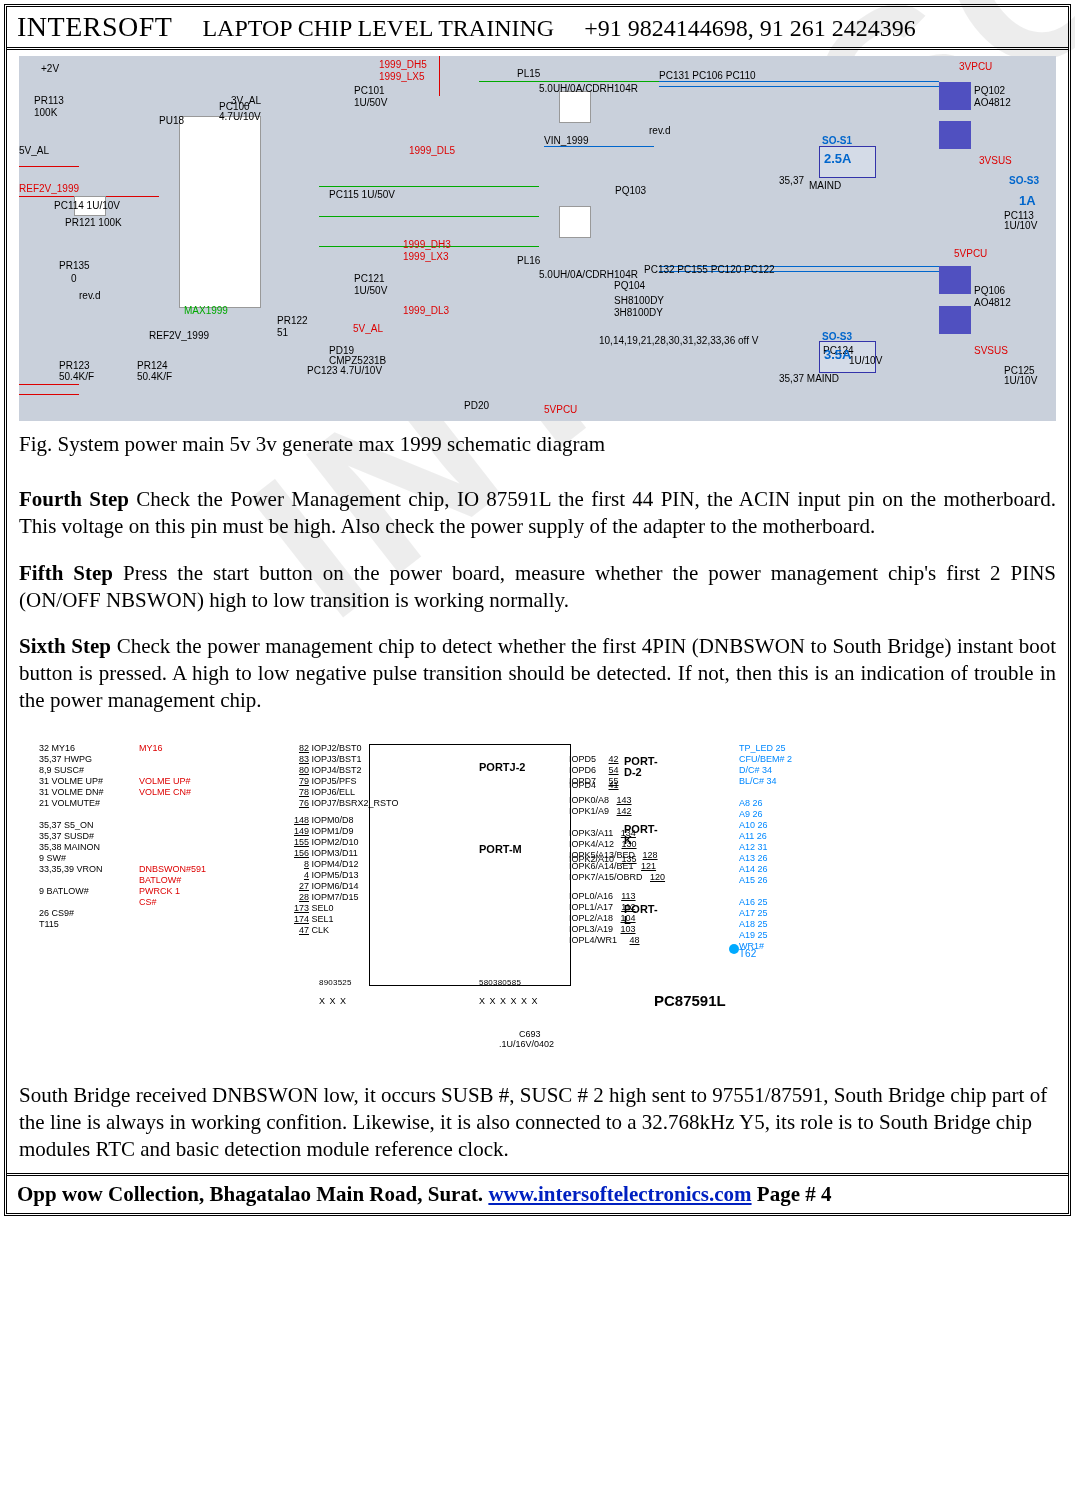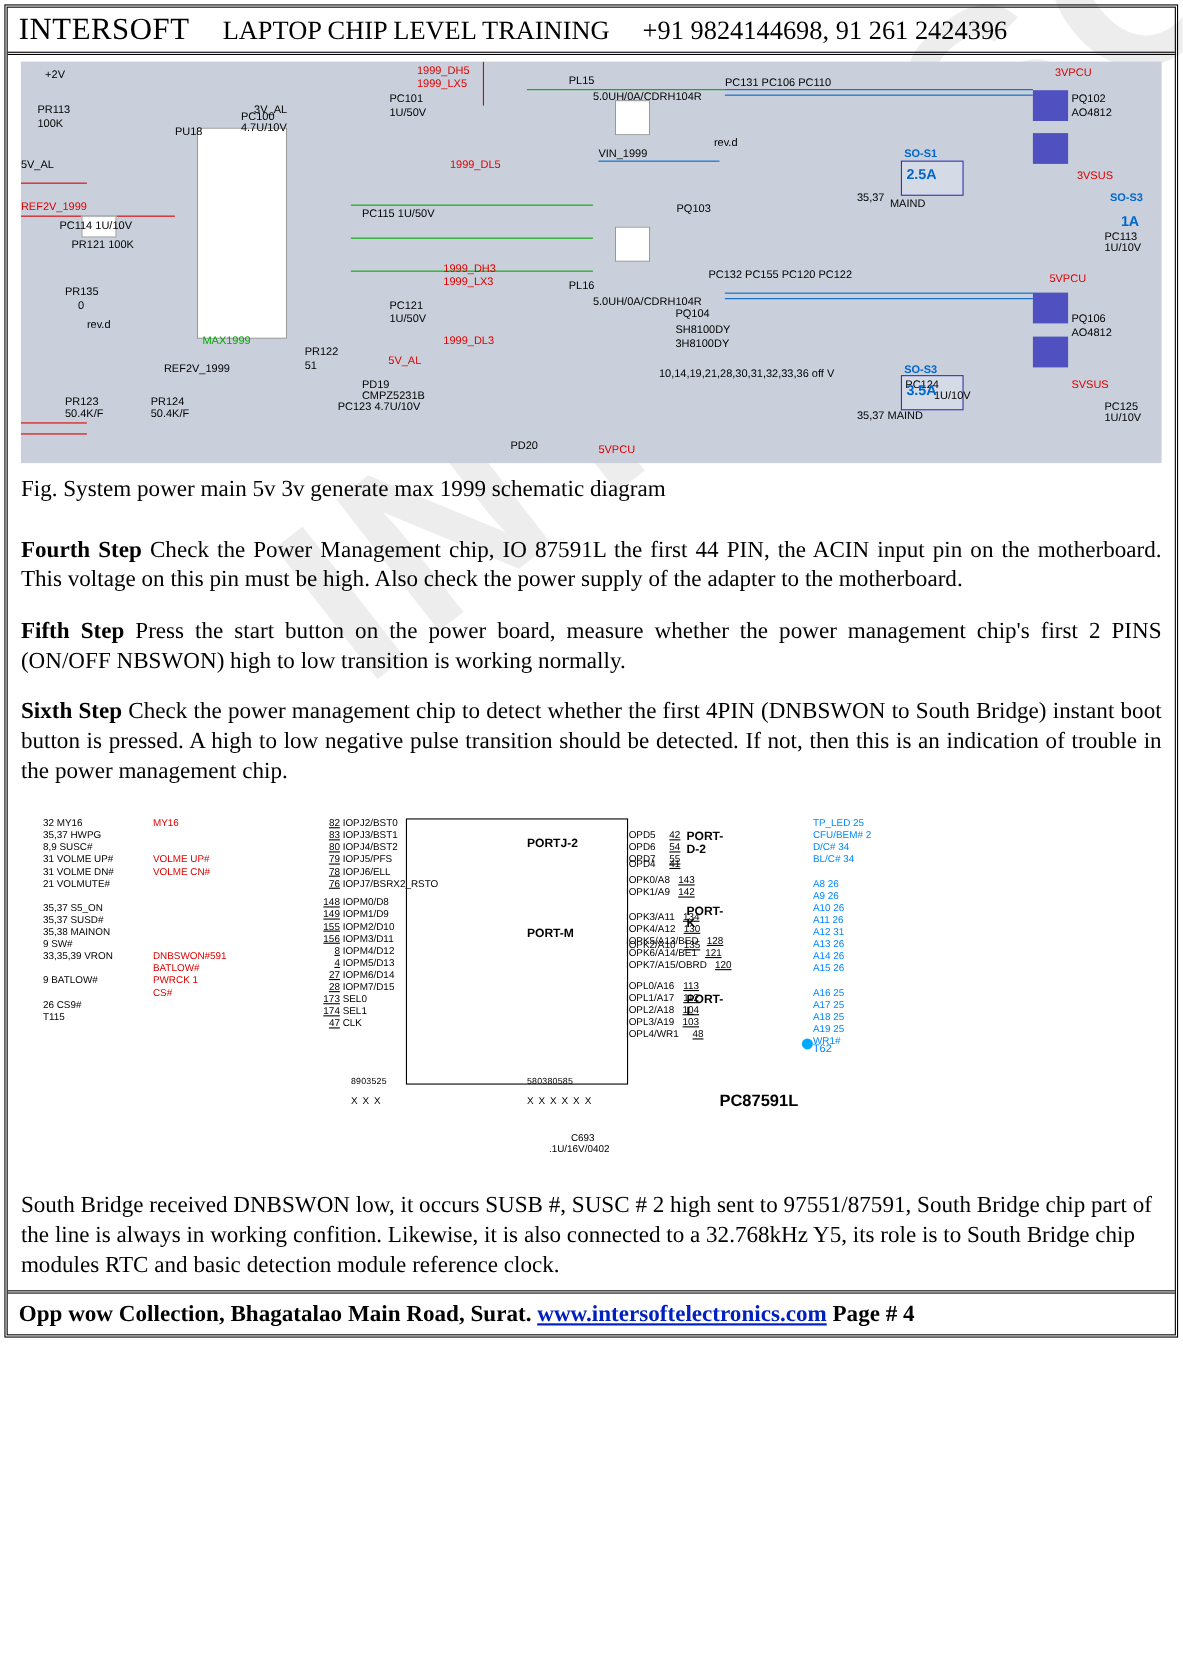--- a/index.html
+++ b/index.html
@@ -154,21 +154,21 @@
       <div class="lbl" style="left:35px;top:145px">PC114  1U/10V</div>
       <div class="lbl" style="left:310px;top:134px">PC115 1U/50V</div>
       <div class="lbl" style="left:790px;top:125px">MAIND</div>
       <div class="lbl" style="left:596px;top:130px">PQ103</div>
       <div class="lbl red" style="left:960px;top:100px">3VSUS</div>
       <div class="lbl blue" style="left:990px;top:120px">SO-S3</div>
       <div class="lbl blue" style="left:1000px;top:138px;font-size:13px">1A</div>
       <div class="lbl" style="left:985px;top:155px">PC113</div>
       <div class="lbl" style="left:985px;top:165px">1U/10V</div>
       <div class="lbl" style="left:498px;top:200px">PL16</div>
-      <div class="lbl" style="left:625px;top:190px">PC132  PC155 PC120  PC122</div>
+      <div class="lbl" style="left:625px;top:209px">PC132  PC155 PC120  PC122</div>
       <div class="lbl" style="left:520px;top:214px">5.0UH/0A/CDRH104R</div>
       <div class="lbl red" style="left:935px;top:193px">5VPCU</div>
       <div class="lbl green" style="left:165px;top:250px">MAX1999</div>
       <div class="lbl red" style="left:384px;top:184px">1999_DH3</div>
       <div class="lbl red" style="left:384px;top:196px">1999_LX3</div>
       <div class="lbl" style="left:335px;top:218px">PC121</div>
       <div class="lbl" style="left:335px;top:230px">1U/50V</div>
       <div class="lbl" style="left:595px;top:225px">PQ104</div>
       <div class="lbl" style="left:595px;top:240px">SH8100DY</div>
       <div class="lbl" style="left:595px;top:252px">3H8100DY</div>

